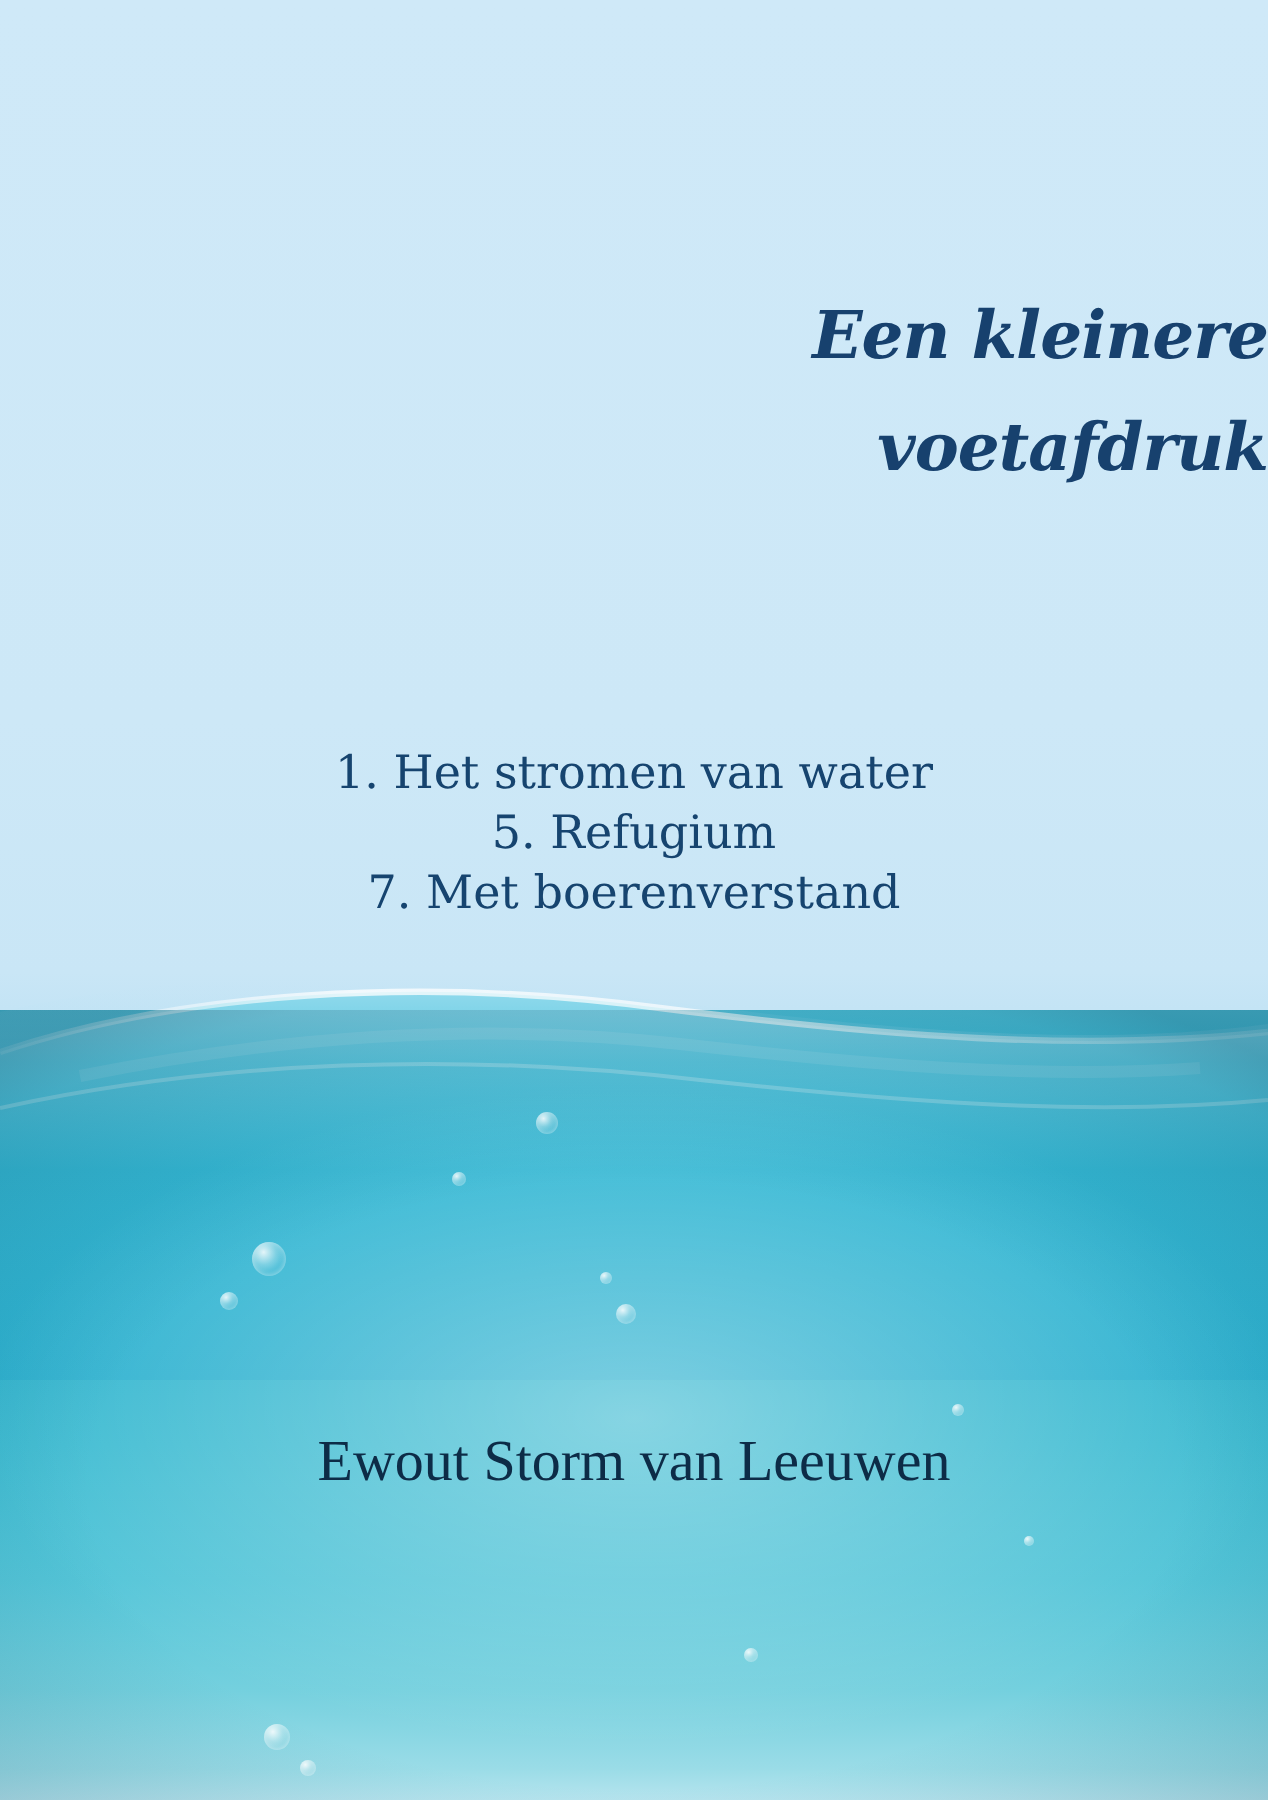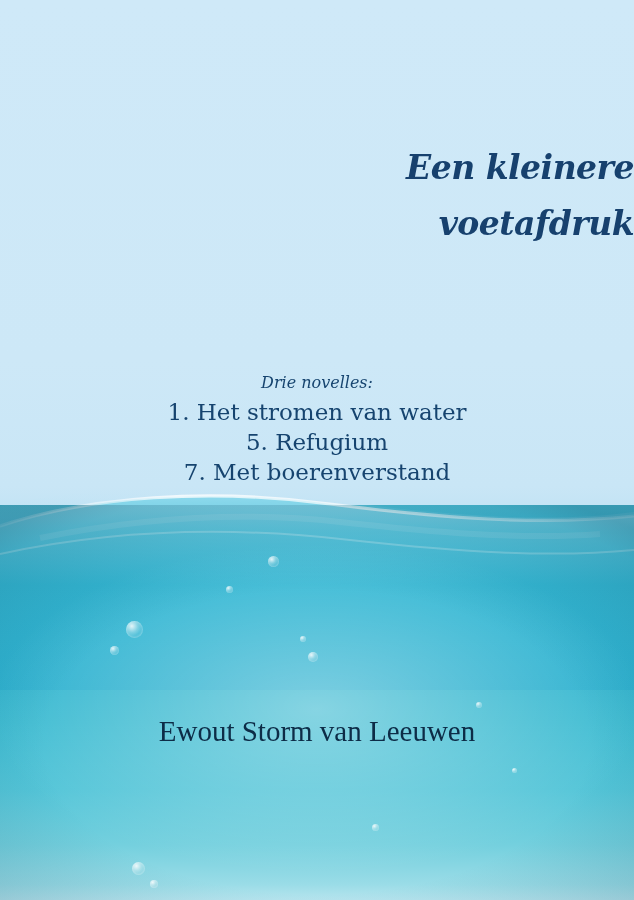--- a/index.html
+++ b/index.html
@@ -200,21 +200,20 @@
   <div class="bubble" style="left:476px; top:702px; width:6px; height:6px;"></div>
   <div class="bubble" style="left:512px; top:768px; width:5px; height:5px;"></div>
   <div class="bubble" style="left:372px; top:824px; width:7px; height:7px;"></div>
 
   <div class="title">
     <span class="line">Een kleinere</span>
     <span class="line">voetafdruk</span>
   </div>
 
   <div class="subtitle-block">
-    <div class="subtitle-lead">Drie novelles:</div>
     <div class="subtitle-item">1. Het stromen van water</div>
     <div class="subtitle-item">5. Refugium</div>
     <div class="subtitle-item">7. Met boerenverstand</div>
   </div>
 
   <div class="author">Ewout Storm van Leeuwen</div>
 
 </div>
 
 </body></html>

